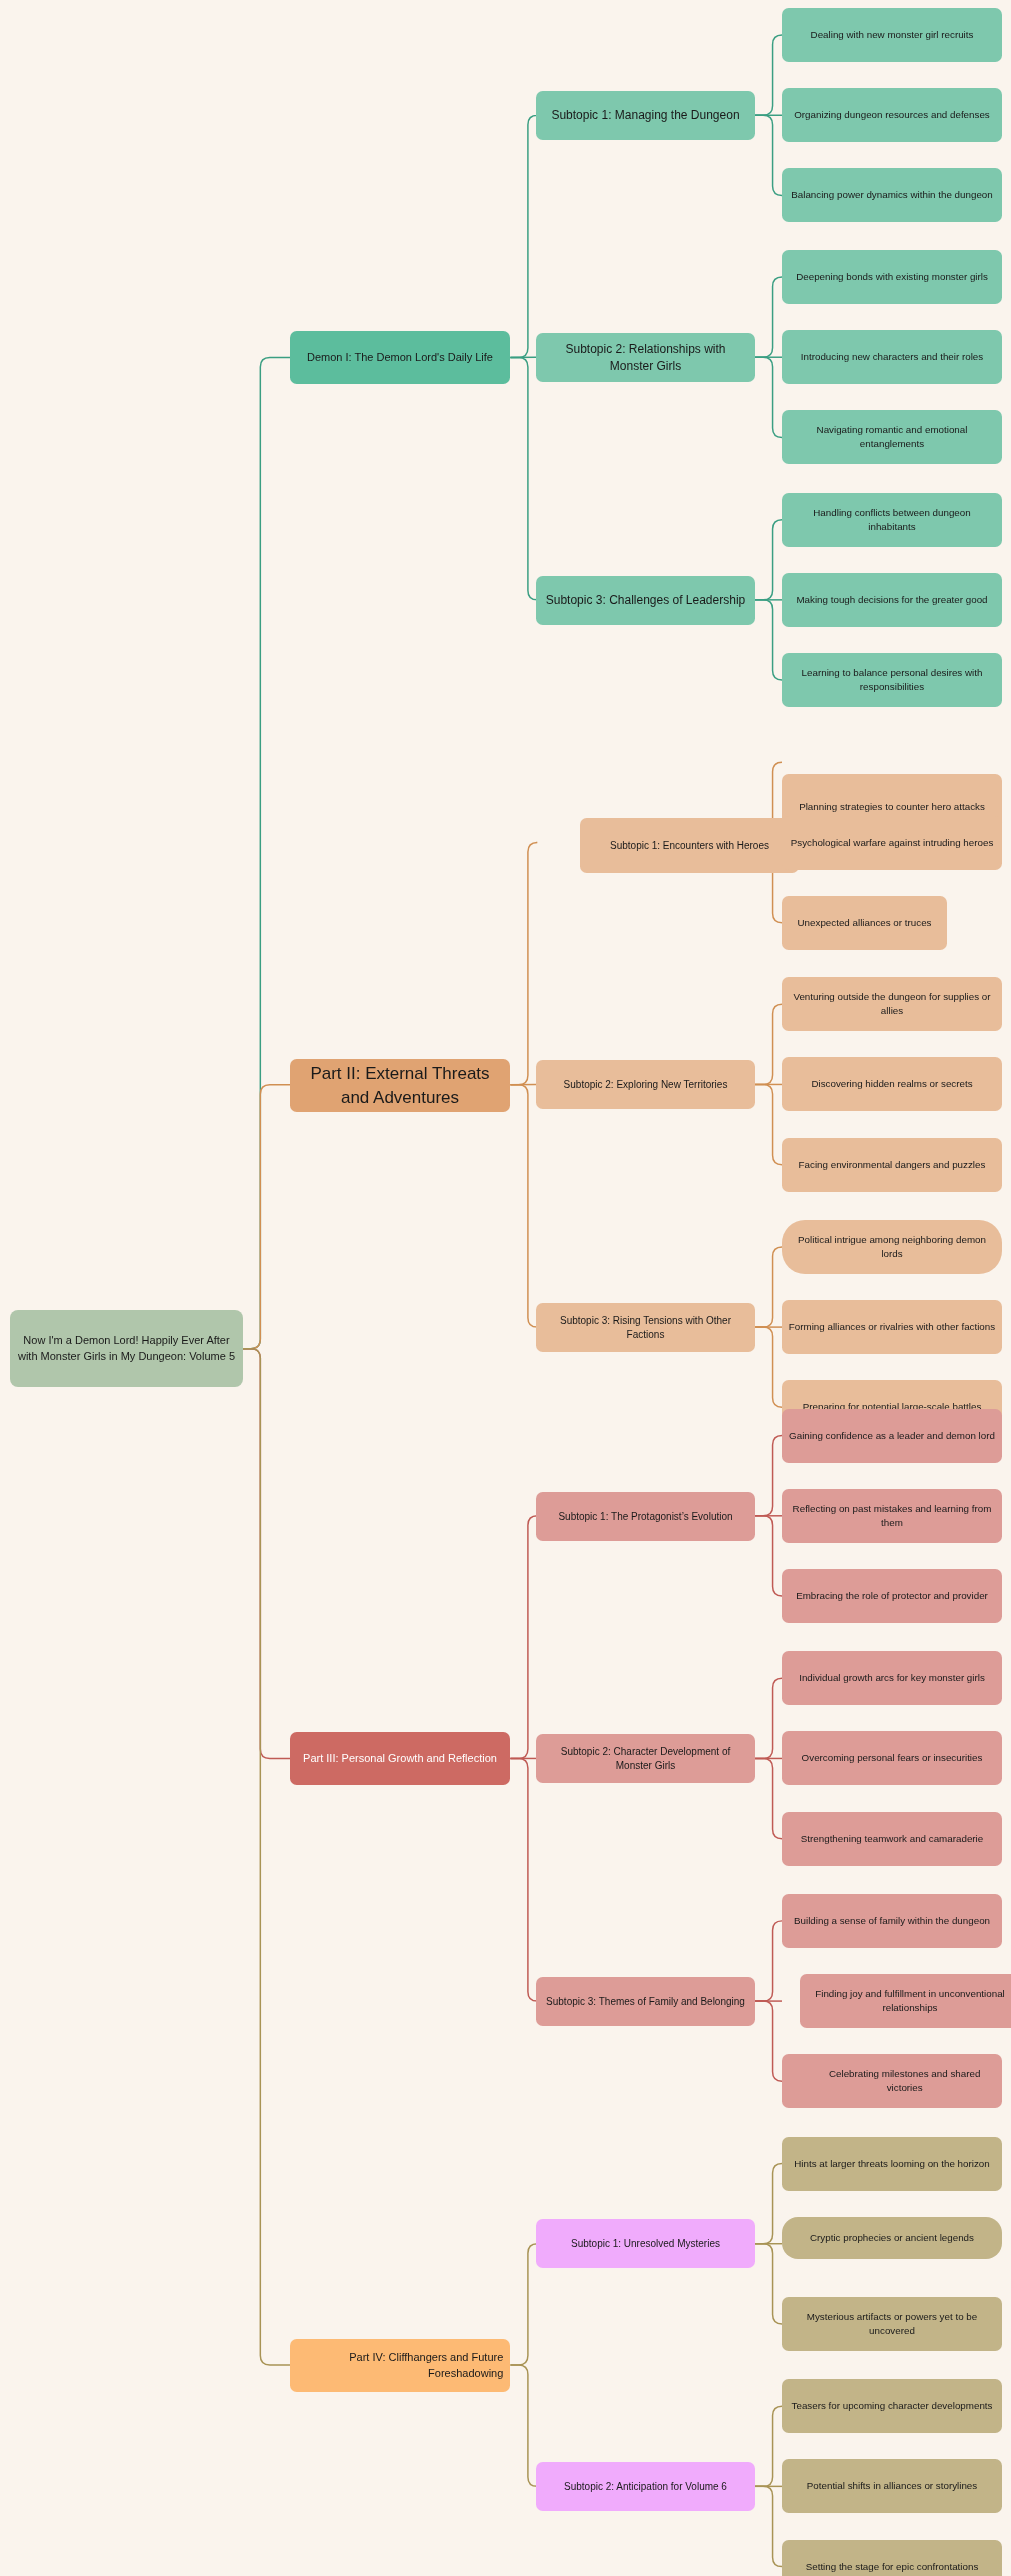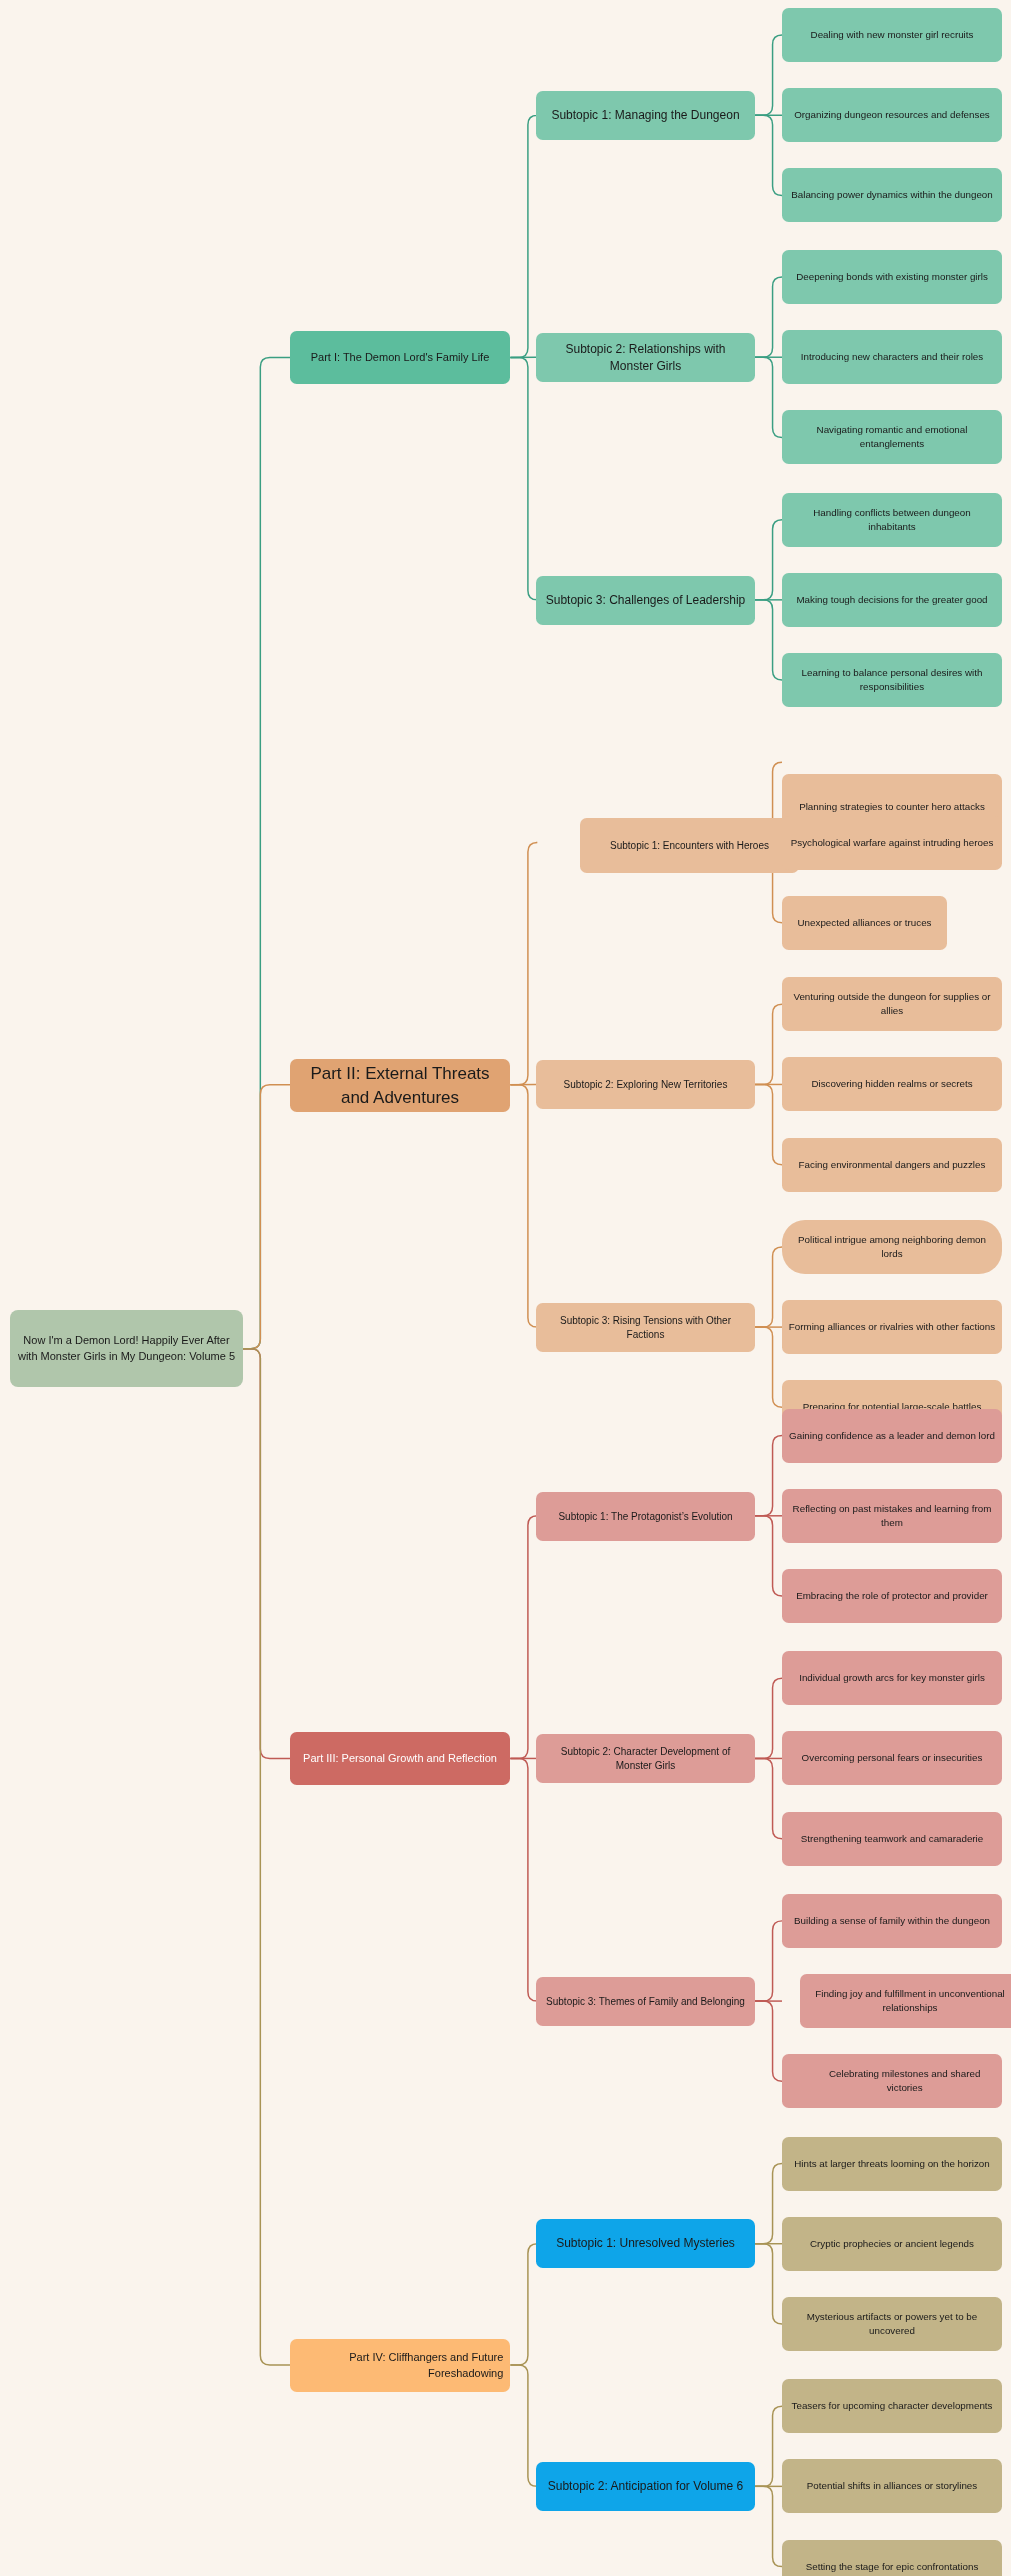--- a/index.html
+++ b/index.html
@@ -39,21 +39,21 @@
   .n-p1    { font-size: 11px; color: #1a1a1a; background: #5cbd9d; }
   .n-s1    { font-size: 12px;   color: #1a1a1a; background: #7ec8ad; }
   .n-l1    { font-size: 9.8px; color: #1a1a1a; background: #7ec8ad; }
   .n-p2    { font-size: 17px; color: #1a1a1a; background: #e0a372; }
   .n-s2    { font-size: 10px;   color: #1a1a1a; background: #e8bd9a; }
   .n-l2    { font-size: 9.8px; color: #1a1a1a; background: #e8bd9a; }
   .n-p3    { font-size: 11px; color: #ffffff; background: #cd6a63; }
   .n-s3    { font-size: 10px;   color: #1a1a1a; background: #dd9c97; }
   .n-l3    { font-size: 9.8px; color: #1a1a1a; background: #dd9c97; }
   .n-p4    { font-size: 11px; color: #1a1a1a; background: #fdba74; text-align: right; }
-  .n-s4    { font-size: 12px;   color: #1a1a1a; background: #0ea5e9; }
+  .n-s4    { font-size: 10px;   color: #1a1a1a; background: #f0abfc; }
   .n-l4    { font-size: 9.8px; color: #1a1a1a; background: #c2b488; }
 </style>
 </head>
 <body>
 
 <div id="canvas">
   <svg id="links" viewBox="0 0 1501 3822">
       <path d="M 360 2001 L 372 2001 Q 386 2001 386 1987 L 386 544.5 Q 386 530.5 400 530.5 L 430 530.5" fill="none" stroke="#3a9e82" stroke-width="2.2"></path>
       <path d="M 757 530.5 L 769 530.5 Q 783 530.5 783 516.5 L 783 185 Q 783 171 797 171 L 795 171" fill="none" stroke="#3a9e82" stroke-width="2.2"></path>
       <path d="M 1120 171 L 1132 171 Q 1146 171 1146 157 L 1146 66 Q 1146 52 1160 52 L 1160 52" fill="none" stroke="#3a9e82" stroke-width="2.2"></path>
@@ -101,21 +101,21 @@
       <path d="M 757 3509 L 769 3509 Q 783 3509 783 3523 L 783 3675 Q 783 3689 797 3689 L 795 3689" fill="none" stroke="#a89355" stroke-width="2.2"></path>
       <path d="M 1120 3689 L 1132 3689 Q 1146 3689 1146 3675 L 1146 3584 Q 1146 3570 1160 3570 L 1160 3570" fill="none" stroke="#a89355" stroke-width="2.2"></path>
       <path d="M 1120 3689 L 1160 3689" fill="none" stroke="#a89355" stroke-width="2.2"></path>
       <path d="M 1120 3689 L 1132 3689 Q 1146 3689 1146 3703 L 1146 3794 Q 1146 3808 1160 3808 L 1160 3808" fill="none" stroke="#a89355" stroke-width="2.2"></path>
     </svg>
   <div id="nodes">
       <div class="node n-root" style="left: 10px; top: 1310px; width: 233px; height: 77px;">
         <span>Now I'm a Demon Lord! Happily Ever After with Monster Girls in My Dungeon: Volume 5</span>
       </div>
       <div class="node n-p1" style="left: 290px; top: 331px; width: 220px; height: 53px;">
-        <span>Part I: The Demon Lord's Family Life</span>
+        <span>Demon I: The Demon Lord's Daily Life</span>
       </div>
       <div class="node n-s1" style="left: 536px; top: 91px; width: 219px; height: 49px;">
         <span>Subtopic 1: Managing the Dungeon</span>
       </div>
       <div class="node n-l1" style="left: 782px; top: 8px; width: 220px; height: 54px;">
         <span>Dealing with new monster girl recruits</span>
       </div>
       <div class="node n-l1" style="left: 782px; top: 88px; width: 220px; height: 54px;">
         <span>Organizing dungeon resources and defenses</span>
       </div>
@@ -226,21 +226,21 @@
       </div>
       <div class="node n-p4" style="left: 290px; top: 2339px; width: 220px; height: 53px;">
         <span>Part IV: Cliffhangers and Future Foreshadowing</span>
       </div>
       <div class="node n-s4" style="left: 536px; top: 2219px; width: 219px; height: 49px;">
         <span>Subtopic 1: Unresolved Mysteries</span>
       </div>
       <div class="node n-l4" style="left: 782px; top: 2137px; width: 220px; height: 54px;">
         <span>Hints at larger threats looming on the horizon</span>
       </div>
-      <div class="node n-l4" style="left: 782px; top: 2217px; width: 220px; height: 54px;">
+      <div class="node n-l4" style="left: 782px; top: 2217px; width: 220px; height: 42px; border-radius: 16px;">
         <span>Cryptic prophecies or ancient legends</span>
       </div>
       <div class="node n-l4" style="left: 782px; top: 2297px; width: 220px; height: 54px;">
         <span>Mysterious artifacts or powers yet to be uncovered</span>
       </div>
       <div class="node n-s4" style="left: 536px; top: 2462px; width: 219px; height: 49px;">
         <span>Subtopic 2: Anticipation for Volume 6</span>
       </div>
       <div class="node n-l4" style="left: 782px; top: 2379px; width: 220px; height: 54px;">
         <span>Teasers for upcoming character developments</span>

